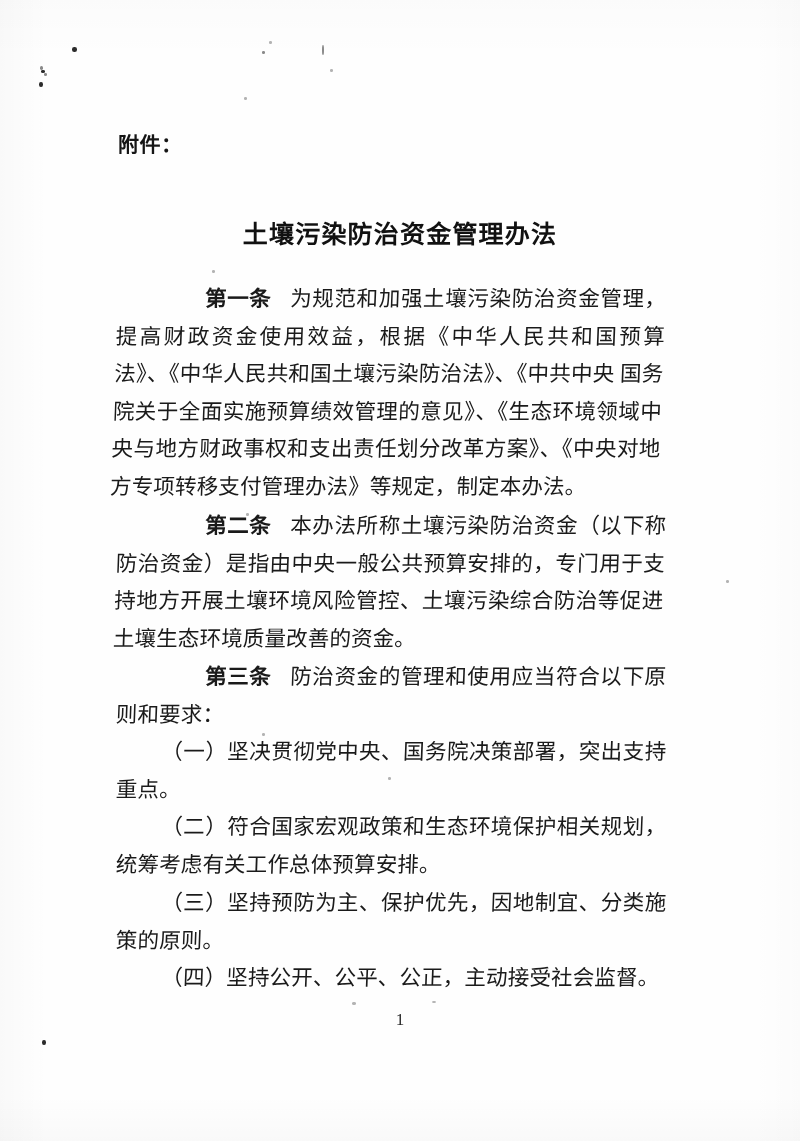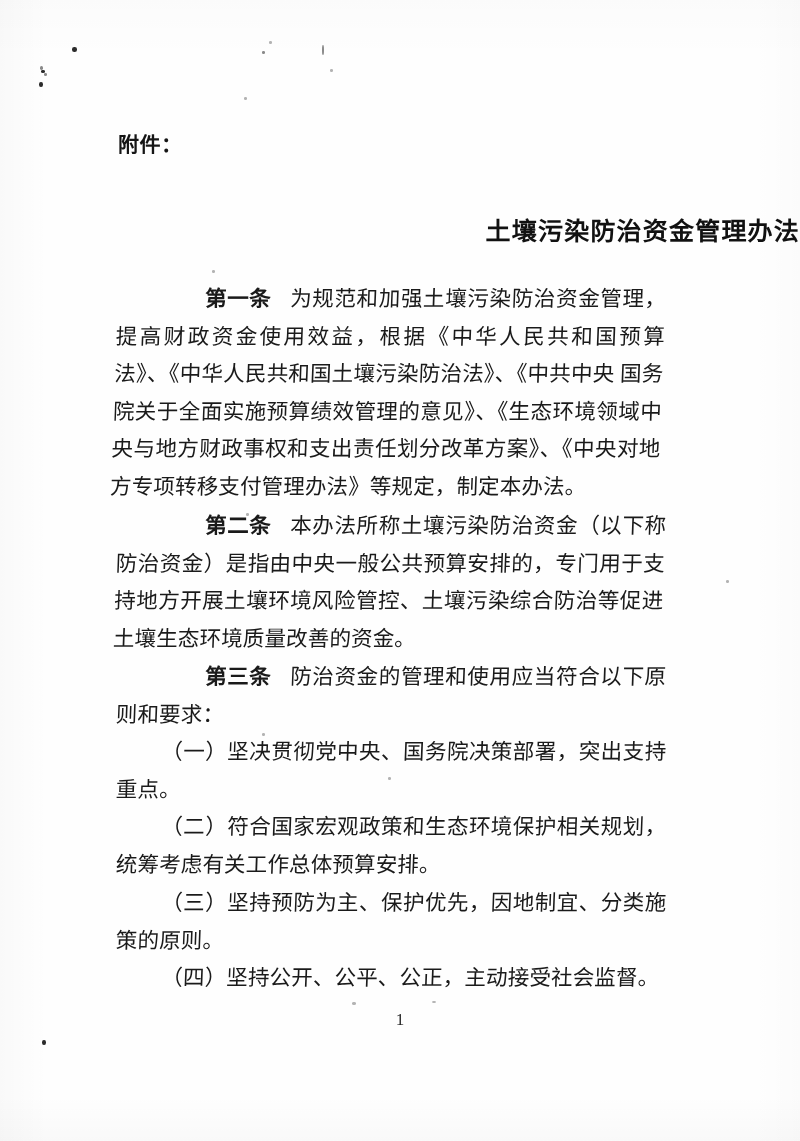--- a/index.html
+++ b/index.html
@@ -43,22 +43,22 @@
     letter-spacing: 0.5px;
     white-space: nowrap;
   }
 
   
   .doc-title {
     position: absolute;
     left: 0;
     right: 0;
     top: 200px;
-    text-align: right;
-    font-family: Liberation Mono, monospace;
+    text-align: center;
+    font-family: Liberation Sans, sans-serif;
     font-weight: 700;
     font-size: 25px;
     line-height: 34px;
     color: #111111;
     letter-spacing: 1.2px;
   }
 
   
   .body-block {
     position: absolute;

